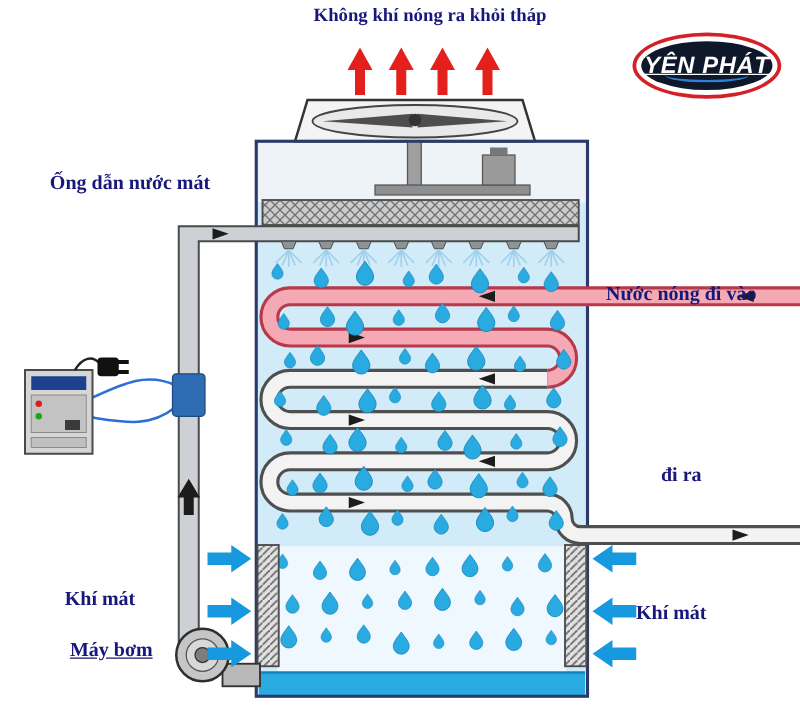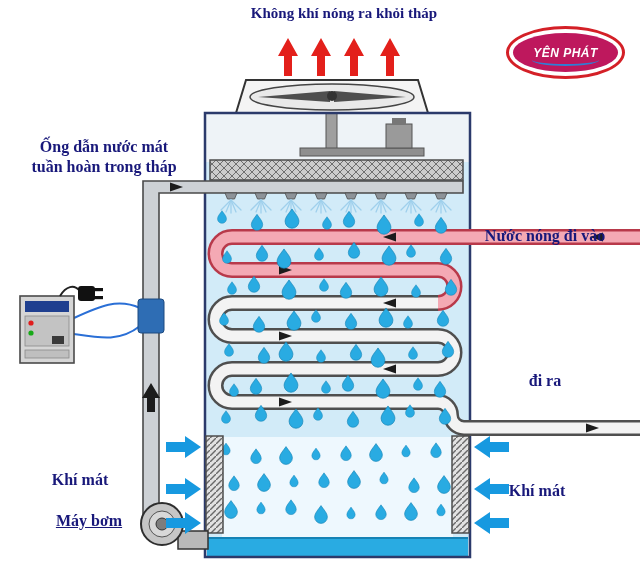--- a/index.html
+++ b/index.html
@@ -10,24 +10,24 @@
        line-height:1.25;text-align:center;white-space:nowrap;}
   #lbl-top{left:344px;top:4px;transform:translateX(-50%);font-size:15px;}
   #lbl-circ{left:104px;top:137px;transform:translateX(-50%);}
   #lbl-hot-in{left:545px;top:196px;transform:translateX(-50%);margin-top:30px;}
   #lbl-out{left:545px;top:371px;transform:translateX(-50%);}
   #lbl-air-left{left:80px;top:470px;transform:translateX(-50%);}
   #lbl-air-right{left:537px;top:481px;transform:translateX(-50%);}
   #lbl-pump{left:89px;top:511px;transform:translateX(-50%);text-decoration:underline;}
   .logo{position:absolute;left:506px;top:26px;width:119px;height:53px;
         border:3px solid var(--logo-red,#d42027);border-radius:50%;background:#fff;box-sizing:border-box;}
-  .logo-inner{position:absolute;left:4px;right:4px;top:4px;bottom:4px;background:#be185d;border-radius:50%;
+  .logo-inner{position:absolute;left:4px;right:4px;top:4px;bottom:4px;background:#0f172a;border-radius:50%;
         display:flex;align-items:center;justify-content:center;color:#fff;
         font-family:"Liberation Sans",sans-serif;font-weight:700;font-style:italic;
-        font-size:12px;letter-spacing:.5px;}
+        font-size:19px;letter-spacing:.5px;text-decoration:underline;}
   .logo-swoosh{position:absolute;left:18%;bottom:6px;width:64%;height:10px;
         border-bottom:2px solid #2e7fd6;border-radius:50%;}
 </style>
 </head>
 <body>
 
 <div class="stage">
 
 <svg width="640" height="570" viewBox="0 0 640 570" xmlns="http://www.w3.org/2000/svg" xmlns:xlink="http://www.w3.org/1999/xlink">
   <defs>
@@ -248,21 +248,20 @@
     <use xlink:href="#redUp" href="#redUp" transform="translate(321,76)"></use>
     <use xlink:href="#redUp" href="#redUp" transform="translate(354,76)"></use>
     <use xlink:href="#redUp" href="#redUp" transform="translate(390,76)"></use>
   </g>
 </svg>
 
 <div class="lbl" id="lbl-top">Không khí nóng ra khỏi tháp</div>
 
 <div class="lbl" id="lbl-circ">
   <div>Ống dẫn nước mát</div>
-  <div>tuần hoàn trong tháp</div>
 </div>
 
 <div class="lbl" id="lbl-hot-in">Nước nóng đi vào</div>
 
 <div class="lbl" id="lbl-out">
   <div>đi ra</div>
 </div>
 
 <div class="lbl" id="lbl-air-left">Khí mát</div>
 

